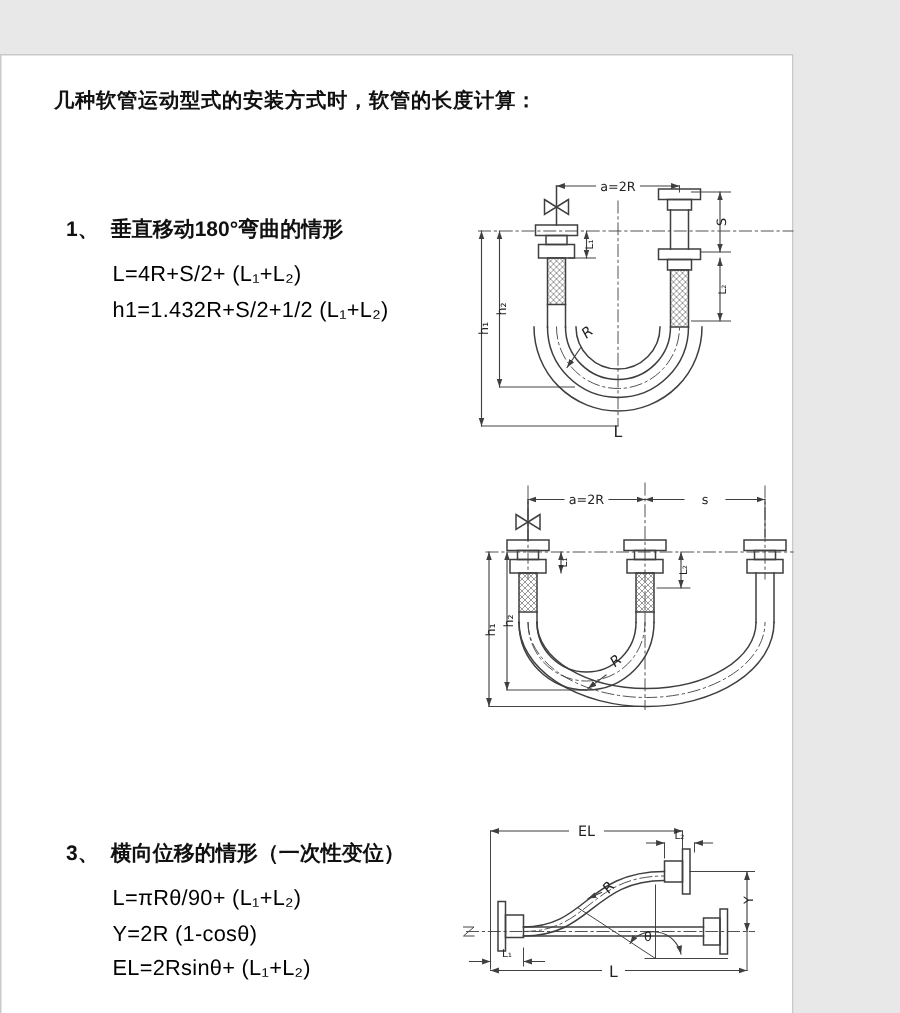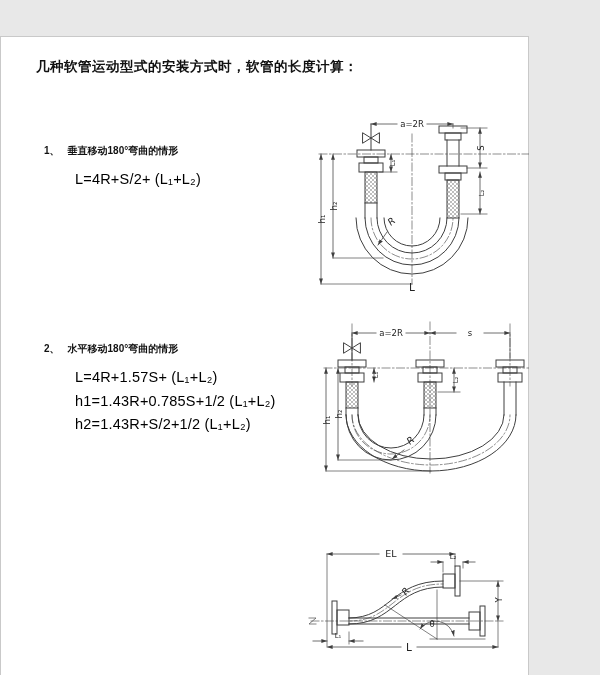--- a/index.html
+++ b/index.html
@@ -11,21 +11,21 @@
     margin-top:36px;
   }
   .title{
     position:absolute;left:36px;top:22px;font-size:13.5px;font-weight:bold;
     letter-spacing:0.5px;color:#111;
   }
   .section{position:absolute;left:44px;}
   .sec1{top:108px;}
   .sec2{top:306px;}
   .sec3{top:524px;}
-  .sec-heading{font-size:10px;font-weight:bold;color:#111;white-space:nowrap;}
+  .sec-heading{font-size:14px;font-weight:bold;color:#111;white-space:nowrap;}
   .sec-heading .num{margin-right:8px;}
   .formulas{margin:10px 0 0 31px;}
   .formula{font-size:14.5px;line-height:23.6px;white-space:nowrap;color:#000000;letter-spacing:0.2px;}
   .dia{position:absolute;}
   .dia1{left:315px;top:70px;}
   .dia2{left:318px;top:272px;}
   .dia3{left:305px;top:498px;}
   .dwg{stroke:#3f3f3f;stroke-width:1;fill:none;stroke-linecap:square;}
   .dwg .dim{stroke-width:0.75;}
   .dwg .thin{stroke-width:0.65;}
@@ -41,34 +41,35 @@
 <div class="page">
 
   <div class="title">几种软管运动型式的安装方式时，软管的长度计算：</div>
 
   <div class="section sec1">
     <div class="sec-heading">
       <span class="num">1、</span><span>垂直移动180°弯曲的情形</span>
     </div>
     <div class="formulas">
       <div class="formula">L=4R+S/2+ (L₁+L₂)</div>
+      <div class="formula">h1=1.432R+S/2+1/2 (L₁+L₂)</div>
     </div>
   </div>
 
-  <div class="section sec2">
+
+  <div class="section sec3">
     <div class="sec-heading">
-      <span class="num">2、</span><span>水平移动180°弯曲的情形</span>
+      <span class="num">3、</span><span>横向位移的情形（一次性变位）</span>
     </div>
     <div class="formulas">
-      <div class="formula">L=4R+1.57S+ (L₁+L₂)</div>
-      <div class="formula">h1=1.43R+0.785S+1/2 (L₁+L₂)</div>
-      <div class="formula">h2=1.43R+S/2+1/2 (L₁+L₂)</div>
+      <div class="formula">L=πRθ/90+ (L₁+L₂)</div>
+      <div class="formula">Y=2R (1-cosθ)</div>
+      <div class="formula">EL=2Rsinθ+ (L₁+L₂)</div>
     </div>
   </div>
-
 
   <svg class="dia dia1" width="265" height="190" viewBox="0 0 265 190">
     <defs>
       <marker id="d1f" markerWidth="8" markerHeight="6" refX="7.5" refY="3" orient="auto">
           <path d="M0,0.4 L7.5,3 L0,5.6 z" fill="#3f3f3f"></path>
         </marker>
       <marker id="d1b" markerWidth="8" markerHeight="6" refX="0.5" refY="3" orient="auto">
           <path d="M8,0.4 L0.5,3 L8,5.6 z" fill="#3f3f3f"></path>
         </marker>
       <pattern id="d1p" width="4" height="4" patternUnits="userSpaceOnUse">

